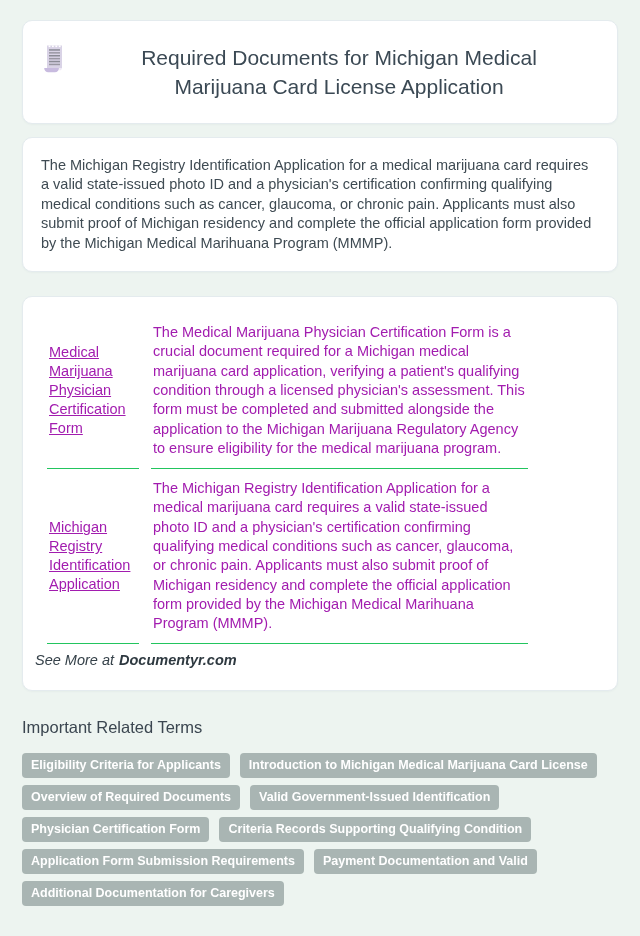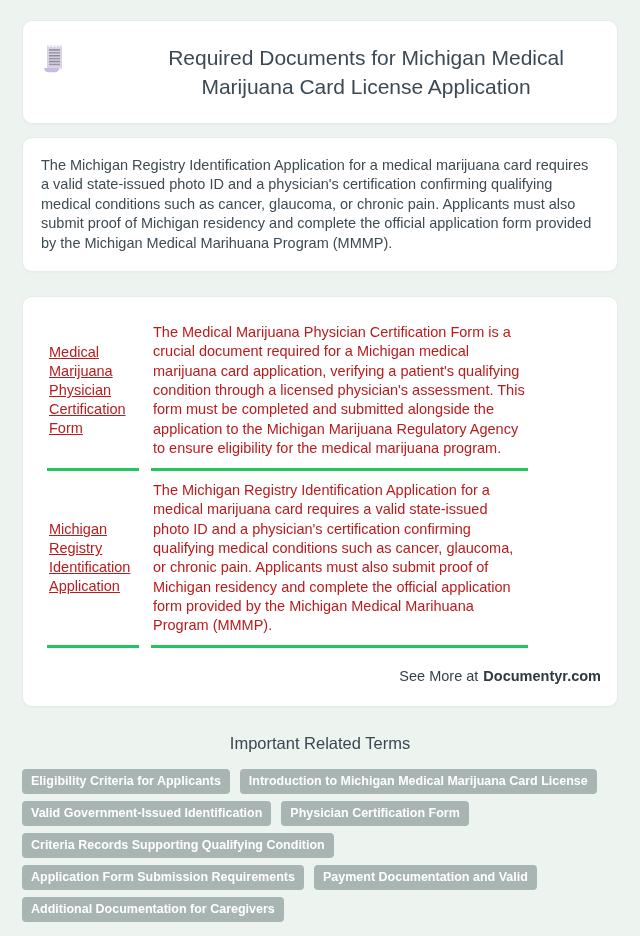--- a/index.html
+++ b/index.html
@@ -18,22 +18,22 @@
     border-radius: 10px;
     margin: 0 22px;
     box-shadow: 0 1px 2px rgba(60,80,90,0.04);
   }
   
   .header-card {
     margin-top: 20px;
     padding: 22px 20px;
     display: flex;
     align-items: flex-start;
-    justify-content: space-between;
-    gap: 27px;
+    justify-content: flex-start;
+    gap: 43px;
   }
   .receipt-icon { flex: 0 0 auto; margin-top: 1px; }
   .page-title {
     font-size: 21px;
     line-height: 29px;
     font-weight: 400;
     color: #3b4954;
     text-align: center;
     max-width: 462px;
   }
@@ -51,49 +51,50 @@
   .glossary-card {
     margin-top: 24px;
     padding: 16px 16px 22px 12px;
   }
   .doc-table {
     border-collapse: separate;
     border-spacing: 12px 0;
     width: 505px;
   }
   .doc-table td {
-    border-bottom: 3px solid #22c55e;
-    color: #b91c1c;
+    border-bottom: 1px solid #22c55e;
+    color: #a21caf;
   }
   td.term-cell {
     width: 92px;
     vertical-align: middle;
     font-size: 14.5px;
     line-height: 19px;
     padding: 12px 2px;
     text-decoration: underline;
   }
   td.definition-cell {
     vertical-align: middle;
     font-size: 14.5px;
     line-height: 19.3px;
     padding: 10px 2px;
   }
   .see-more {
-    margin-top: 20px;
-    text-align: right;
+    margin-top: 8px;
+    text-align: left;
+    font-style: italic;
     font-size: 14.5px;
     color: #36424a;
   }
   .see-more .prefix { margin-right: 5px; }
   .see-more .brand { font-weight: bold; color: #2e3940; }
   
   .related-heading {
     margin: 27px 22px 16px;
-    text-align: center;
+    text-align: left;
     font-size: 16.5px;
     font-weight: 400;
     color: #3b4650;
   }
   .tags {
     margin: 0 22px;
     display: flex;
     flex-wrap: wrap;
     gap: 7px 10px;
   }
@@ -153,19 +154,20 @@
   <div class="see-more">
     <span class="prefix">See More at</span><span class="brand">Documentyr.com</span>
   </div>
 </div>
 
 <h2 class="related-heading">Important Related Terms</h2>
 
 <div class="tags">
   <span class="tag-pill">Eligibility Criteria for Applicants</span>
   <span class="tag-pill">Introduction to Michigan Medical Marijuana Card License</span>
+  <span class="tag-pill">Overview of Required Documents</span>
   <span class="tag-pill">Valid Government-Issued Identification</span>
   <span class="tag-pill">Physician Certification Form</span>
   <span class="tag-pill">Criteria Records Supporting Qualifying Condition</span>
   <span class="tag-pill">Application Form Submission Requirements</span>
   <span class="tag-pill">Payment Documentation and Valid</span>
   <span class="tag-pill">Additional Documentation for Caregivers</span>
 </div>
 
 </body></html>

